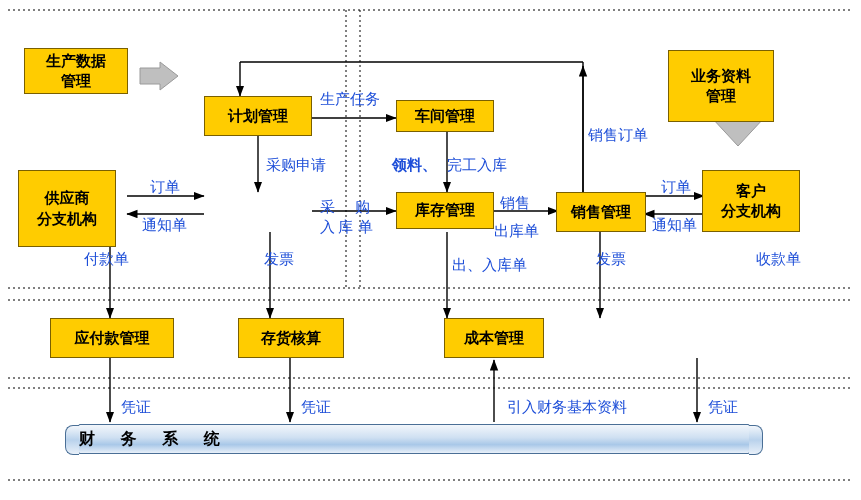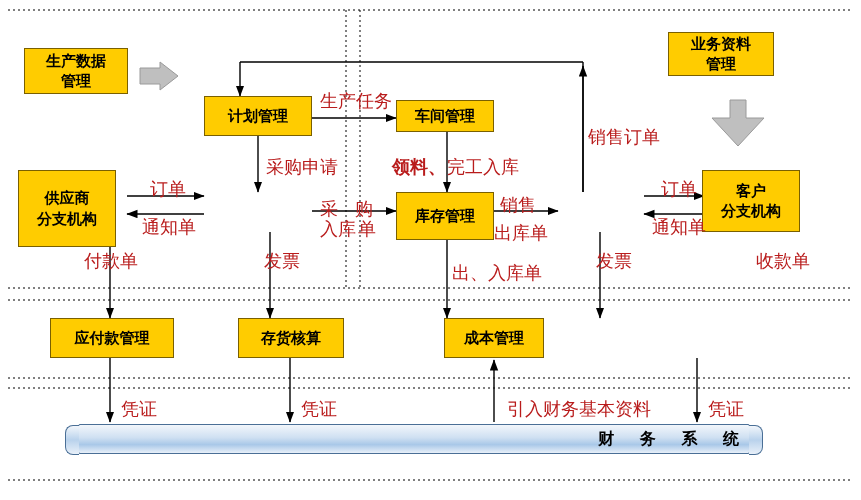--- a/index.html
+++ b/index.html
@@ -22,32 +22,32 @@
     align-items:center;
     justify-content:center;
     text-align:center;
     line-height:1.35;
     font-size:15px;
     box-sizing:border-box;
   }
   .node.two-line{flex-direction:column;}
   .lbl{
     position:absolute;
-    font-size:18px;
-    color:#b91c1c;
+    font-size:15px;
+    color:#1d4ed8;
     white-space:nowrap;
     line-height:1.25;
   }
   .fin{
     position:absolute;
     left:78px;top:424px;width:672px;height:30px;
     background:linear-gradient(to bottom,#f2f6fb 0%,#cfe0f2 45%,#a9c8e8 70%,#e8f0f9 100%);
     border:1px solid #4a6f96;
     border-radius:2px 2px 2px 2px;
-    display:flex;align-items:center;justify-content:flex-end;
+    display:flex;align-items:center;justify-content:flex-start;
     font-weight:bold;font-size:16px;letter-spacing:10px;
     color:#000;
     box-sizing:border-box;
   }
   .fin::before{
     content:"";position:absolute;left:-14px;top:0;width:14px;height:30px;
     background:linear-gradient(to bottom,#f2f6fb,#b9d2ec,#e8f0f9);
     border:1px solid #4a6f96;border-right:none;
     border-radius:8px 0 0 8px;box-sizing:border-box;
   }
@@ -121,43 +121,46 @@
     <g>
       <path d="M712,118 L730,118 L730,100 L746,100 L746,118 L764,118 L738,146 z" fill="#BFBFBF" stroke="#9a9a9a" stroke-width="1"></path>
     </g>
   </svg>
 
   <div class="node two-line" style="left:24px;top:48px;width:104px;height:46px;">
     <span>生产数据</span>
     <span>管理</span>
   </div>
 
-  <div class="node two-line" style="left:668px;top:32px;width:106px;height:44px;">
+  <div class="node two-line" style="left:668px;top:50px;width:106px;height:72px;">
     <span>业务资料</span>
     <span>管理</span>
   </div>
 
   <div class="node" style="left:204px;top:96px;width:108px;height:40px;">
     <span>计划管理</span>
   </div>
 
   <div class="node" style="left:396px;top:100px;width:98px;height:32px;">
     <span>车间管理</span>
   </div>
 
   <div class="node two-line" style="left:18px;top:170px;width:98px;height:77px;">
     <span>供应商</span>
     <span>分支机构</span>
   </div>
 
 
-  <div class="node" style="left:396px;top:192px;width:98px;height:48px;">
+  <div class="node" style="left:396px;top:192px;width:98px;height:37px;">
     <span>库存管理</span>
   </div>
 
+  <div class="node" style="left:556px;top:192px;width:90px;height:40px;">
+    <span>销售管理</span>
+  </div>
 
   <div class="node two-line" style="left:702px;top:170px;width:98px;height:62px;">
     <span>客户</span>
     <span>分支机构</span>
   </div>
 
   <div class="node" style="left:50px;top:318px;width:124px;height:40px;">
     <span>应付款管理</span>
   </div>
 
@@ -190,21 +193,21 @@
   <div class="lbl" style="left:358px;top:218px;">单</div>
 
   <div class="lbl" style="left:500px;top:194px;">销售</div>
   <div class="lbl" style="left:494px;top:222px;">出库单</div>
 
   <div class="lbl" style="left:661px;top:178px;">订单</div>
   <div class="lbl" style="left:652px;top:216px;">通知单</div>
 
   <div class="lbl" style="left:84px;top:250px;">付款单</div>
   <div class="lbl" style="left:264px;top:250px;">发票</div>
-  <div class="lbl" style="left:452px;top:256px;margin-top:6px;">出、入库单</div>
+  <div class="lbl" style="left:452px;top:256px;">出、入库单</div>
   <div class="lbl" style="left:596px;top:250px;">发票</div>
   <div class="lbl" style="left:756px;top:250px;">收款单</div>
 
   <div class="lbl" style="left:121px;top:398px;">凭证</div>
   <div class="lbl" style="left:301px;top:398px;">凭证</div>
   <div class="lbl" style="left:507px;top:398px;">引入财务基本资料</div>
   <div class="lbl" style="left:708px;top:398px;">凭证</div>
 
 </div>
 

